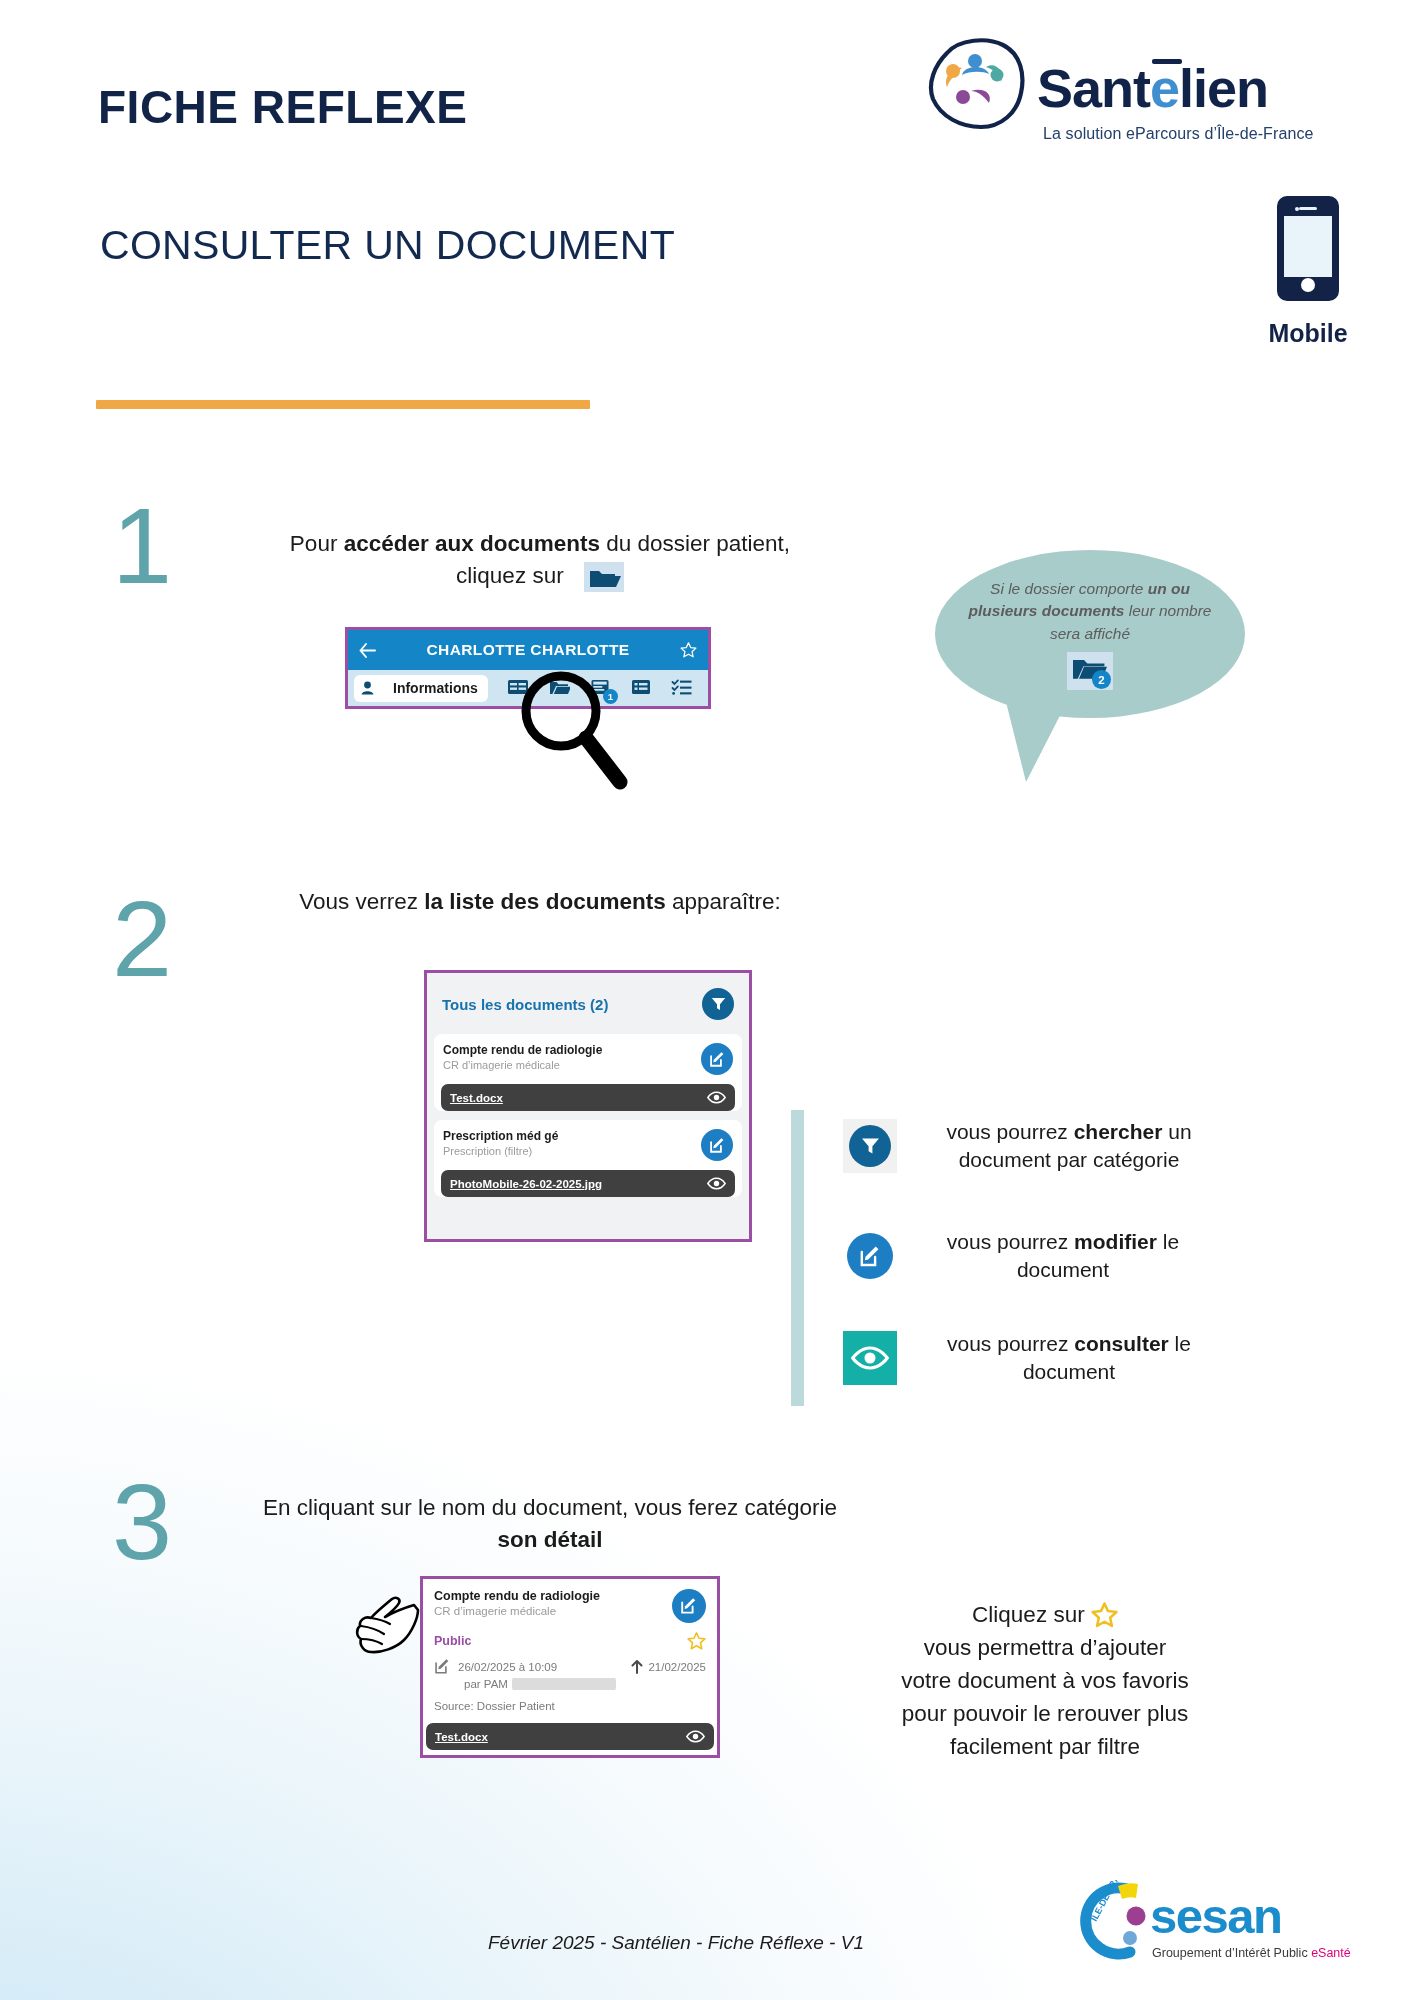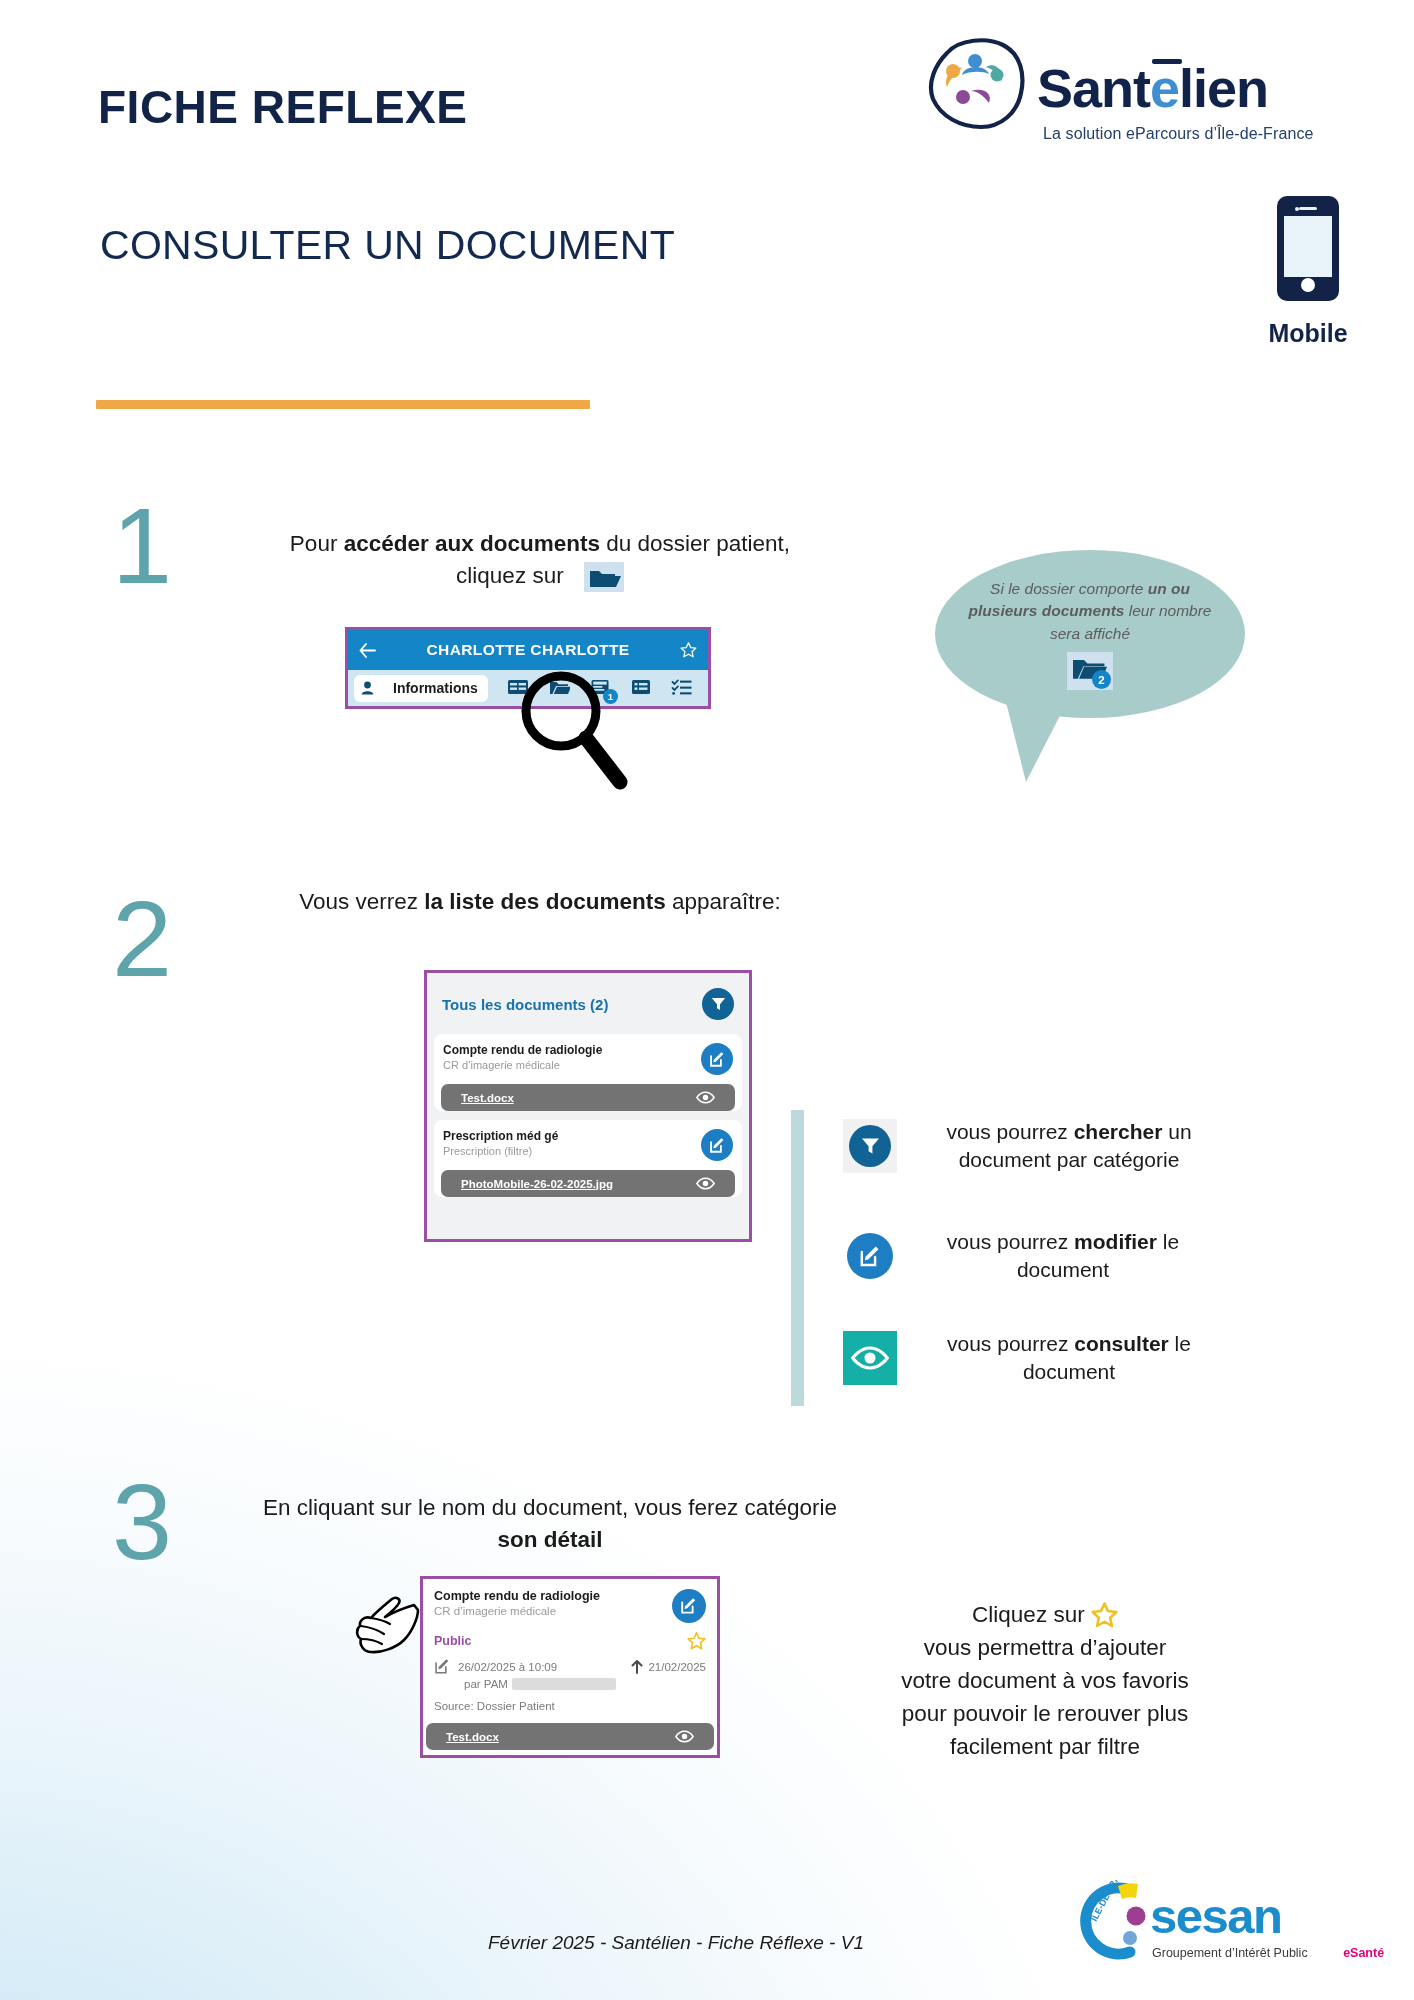--- a/index.html
+++ b/index.html
@@ -121,22 +121,22 @@
   .circ {
     width: 32px; height: 32px; border-radius: 50%; display:flex;align-items:center;justify-content:center;
   }
   .circ.filter { background: #116395; }
   .circ.edit { background: #1d7ec4; }
   .doc-card { background:#fff; border-radius: 8px; margin-bottom: 9px; padding: 9px 9px 0 9px; }
   .doc-card .row1 { display:flex; align-items:flex-start; justify-content:space-between; }
   .doc-card .dt { font-size: 12px; font-weight: 700; color: #1b1b1b; }
   .doc-card .ds { font-size: 11px; color: #9b9b9b; margin-top: 2px; }
   .file-bar {
-    background:#737373; border-radius: 7px; height: 27px; margin: 9px -2px 8px -2px;
-    display:flex; align-items:center; justify-content:space-between; padding: 0 20px;
+    background:#404040; border-radius: 7px; height: 27px; margin: 9px -2px 8px -2px;
+    display:flex; align-items:center; justify-content:space-between; padding: 0 9px;
   }
   .file-bar .fn { color:#fff; font-size:11.5px; font-weight:600; text-decoration: underline; }
 
   
   .legend-bar {
     position: absolute; left: 791px; top: 1110px; width: 13px; height: 296px; background: #bcd9dc;
   }
   .legend-row { position: absolute; display:flex; align-items:center; gap: 22px; }
   .legend-row .ltxt { font-size: 21px; color:#1b1b1b; line-height:1.35; text-align:center; }
   .legend-row .ltxt b { font-weight: 700; }
@@ -162,21 +162,21 @@
   .hand { position:absolute; left: 352px; top: 1588px; width: 70px; height: 80px;}
 
   
   .footer-txt {
     position: absolute; left: 488px; top: 1932px; font-size: 19px; font-style: italic;
     color: #1b1b1b; white-space: nowrap;
   }
   .sesan { position: absolute; left: 1072px; top: 1880px; width: 268px; height: 90px; }
   .sesan .word { position:absolute; left: 78px; top: 8px; font-size: 49px; font-weight: 800; color:#1b8ccc; letter-spacing:-1.5px;}
   .sesan .sub { position:absolute; left: 80px; top: 66px; font-size: 12.5px; color:#3a3a3a; white-space:nowrap;}
-  .sesan .sub b { color:#e1007a; font-weight:700;margin-left:32px;}
+  .sesan .sub b { color:#e1007a; font-weight:400;}
 </style>
 </head>
 <body>
 
 <div class="page">
 
   <div class="title-main">FICHE REFLEXE</div>
   <div class="title-sub">CONSULTER UN DOCUMENT</div>
   <div class="orange-rule"></div>
 

